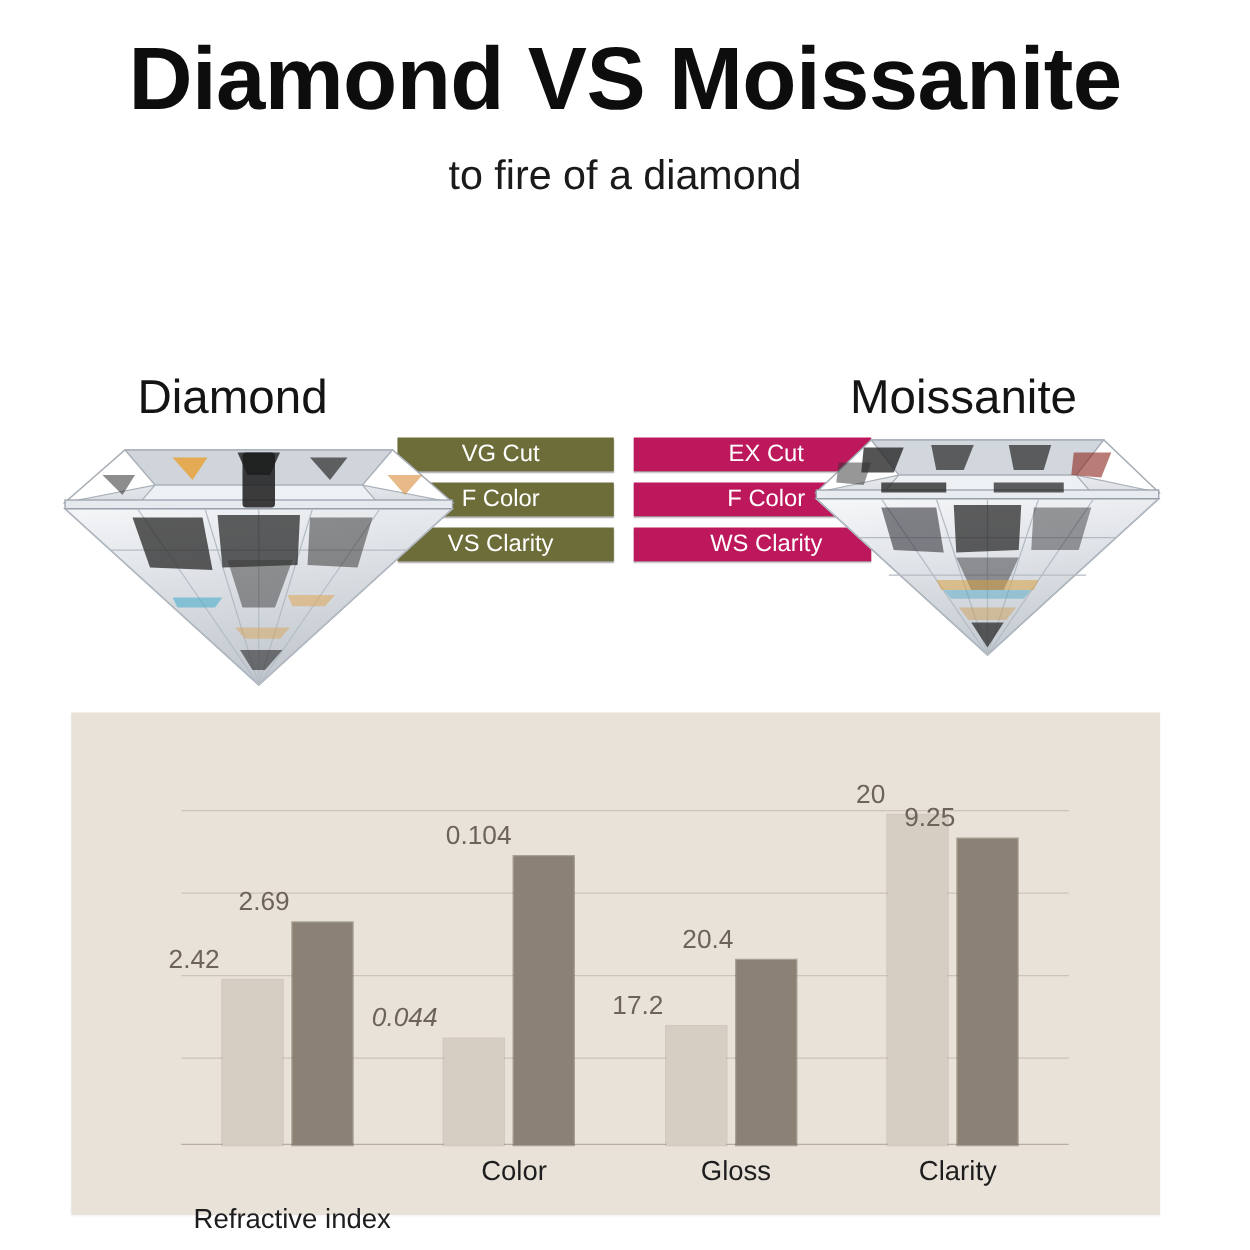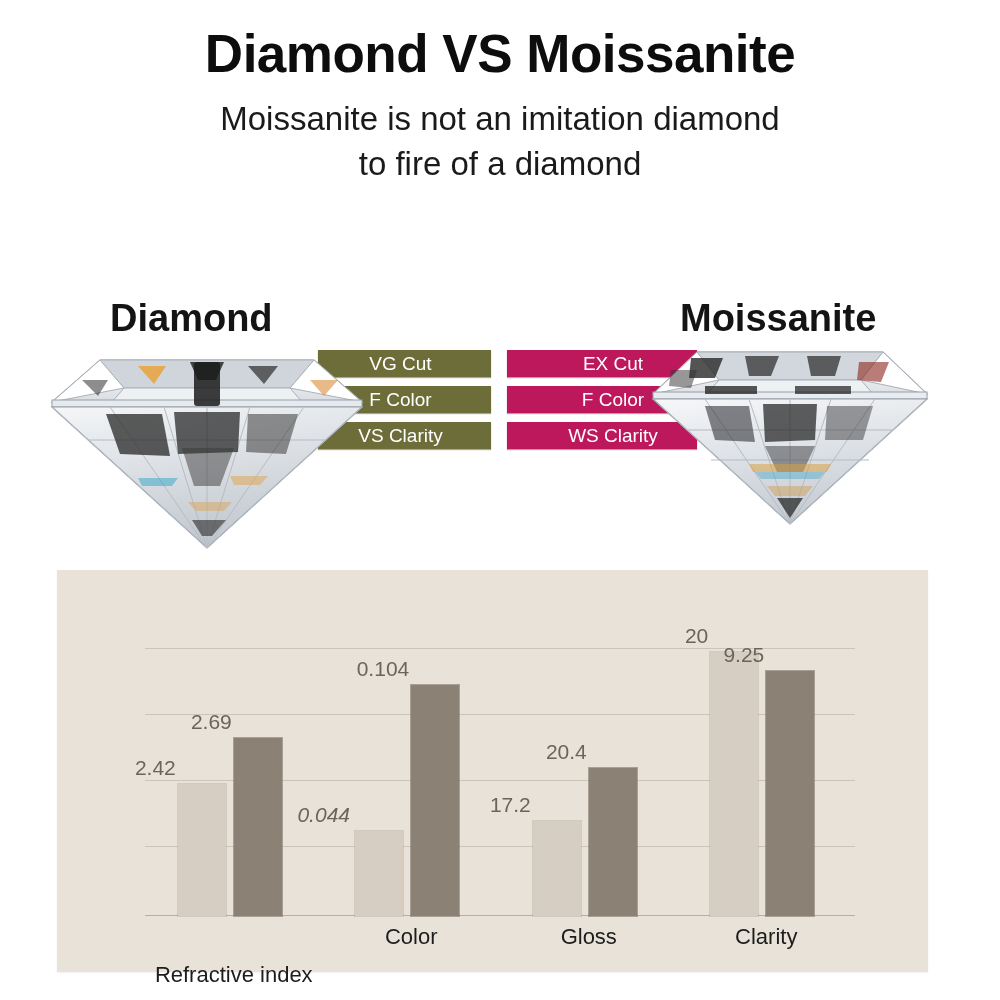--- a/index.html
+++ b/index.html
@@ -8,32 +8,32 @@
     background:#ffffff;
     font-family:"Liberation Sans", sans-serif;
     color:#141414;
     position:relative;
     overflow:hidden;
   }
 
   
   #header { position:absolute; left:0; top:24px; width:1000px; text-align:center; }
   #title {
-    font-size:53px; font-weight:bold; letter-spacing:-0.5px;
+    font-size:71px; font-weight:bold; letter-spacing:-0.5px;
     line-height:1.12; color:#0d0d0d;
   }
   #subtitle {
     margin-top:14px; font-size:33px; font-weight:400;
     line-height:1.34; color:#1a1a1a;
   }
   #subtitle .ln { display:block; }
 
   
   .gem-heading {
-    position:absolute; font-size:38px; font-weight:700; color:#141414;
+    position:absolute; font-size:38px; font-weight:400; color:#141414;
     white-space:nowrap;
   }
   #heading-diamond   { left:110px; top:297px; }
   #heading-moissanite{ left:680px; top:297px; }
 
   
   #gem-stage { position:absolute; left:0; top:336px; width:1000px; height:232px; }
 
   
   .badge-col { position:absolute; top:14px; display:flex; flex-direction:column; gap:9px; }
@@ -84,21 +84,20 @@
     position:absolute; top:276px; font-size:22px; color:#1d1d1d;
     text-align:center; white-space:nowrap;
   }
 </style>
 </head>
 <body>
 
 <div id="header">
   <div id="title">Diamond VS Moissanite</div>
   <div id="subtitle">
-    <span class="ln">Moissanite is not an imitation diamond</span>
     <span class="ln">to fire of a diamond</span>
   </div>
 </div>
 
 <div class="gem-heading" id="heading-diamond">Diamond</div>
 <div class="gem-heading" id="heading-moissanite">Moissanite</div>
 
 <div id="gem-stage">
 
   <div class="badge-col" id="badges-diamond">

